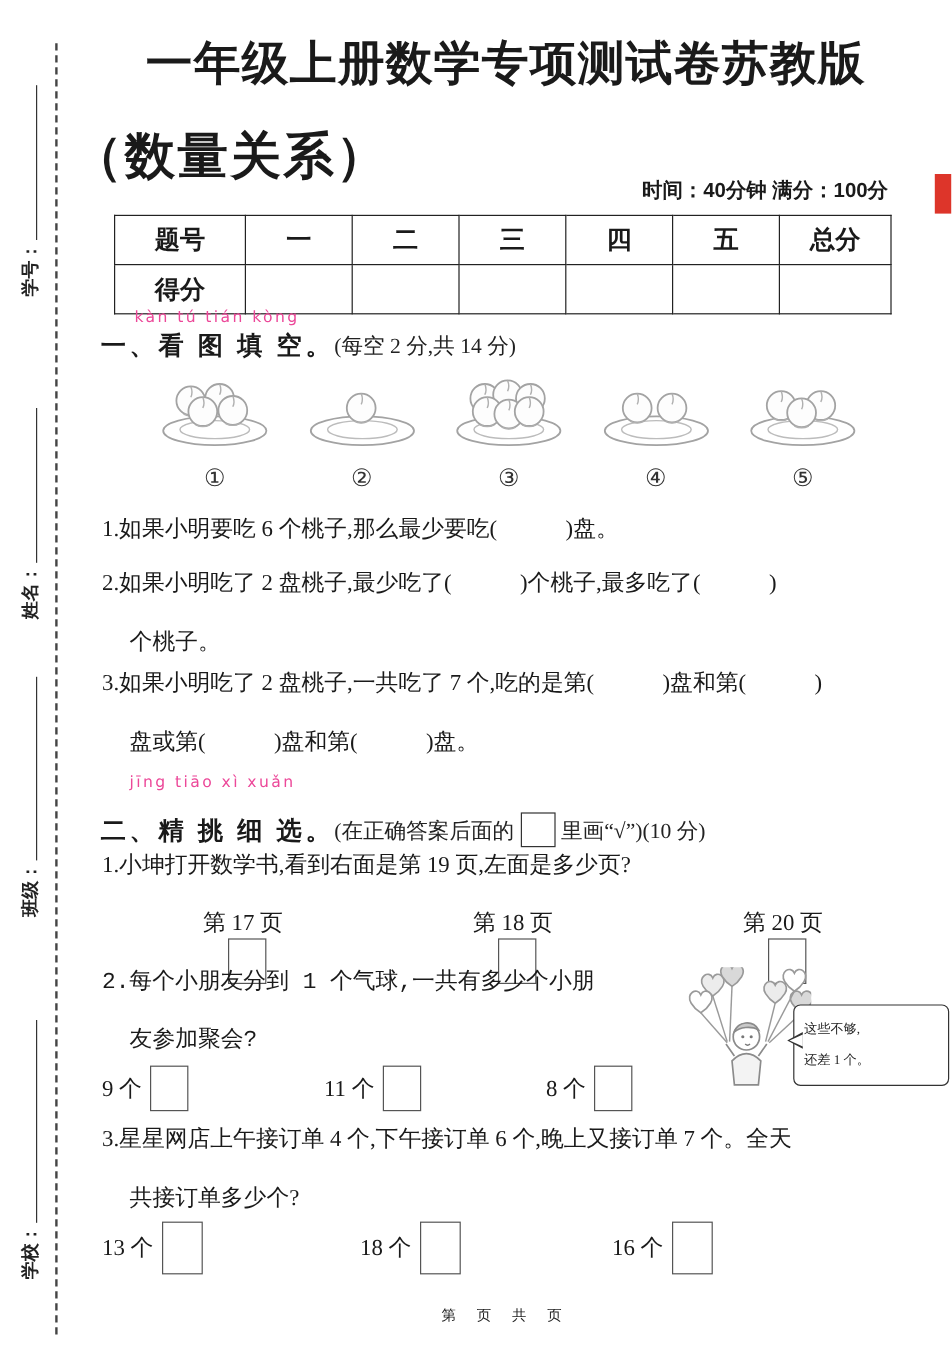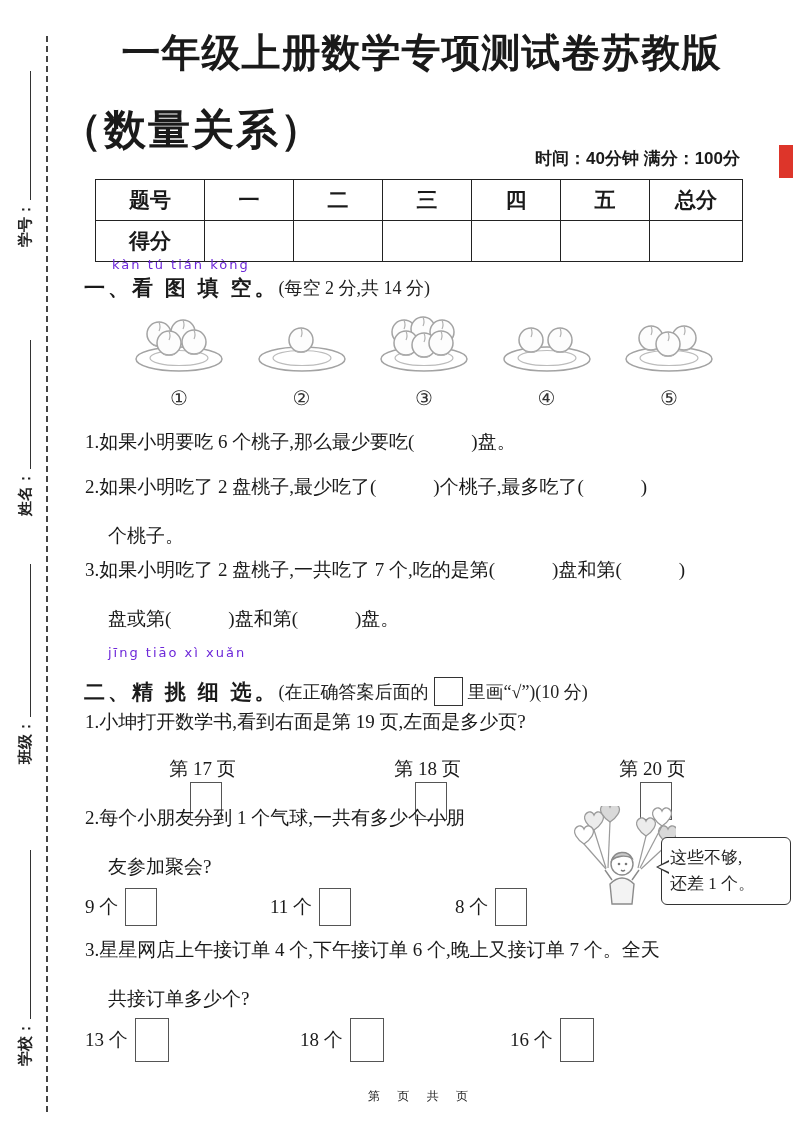--- a/index.html
+++ b/index.html
@@ -19,53 +19,53 @@
   .meta{position:absolute;top:147px;right:53px;font-size:17px;font-weight:600;}
   .red-marker{position:absolute;top:145px;right:0;width:14px;height:33px;}
   
   table.score{position:absolute;left:95px;top:179px;border-collapse:collapse;}
   table.score td{border:1.6px solid #222;text-align:center;font-size:21px;font-weight:bold;
                  height:40px;padding:0;}
   table.score td.c0{width:108px;}
   table.score td.cn{width:88px;}
   table.score td.cl{width:92px;}
   
-  .pinyin{position:absolute;font-size:13px;color:#6d28d9;letter-spacing:2px;
+  .pinyin{position:absolute;font-size:13px;color:#ec4899;letter-spacing:2px;
           font-family:"DejaVu Sans",sans-serif;}
   .sec-head{position:absolute;display:flex;align-items:center;white-space:nowrap;}
   .sec-head .h-bold{font-size:21px;font-weight:bold;letter-spacing:3px;}
   .sec-head .h-note{font-size:18px;font-family:"Liberation Serif",serif;color:#222;}
   .inline-box{display:inline-block;width:27px;height:27px;border:1.5px solid #333;
               margin:0 5px;vertical-align:middle;background:#fff;}
   
   .plates{position:absolute;left:128px;top:312px;width:592px;display:flex;justify-content:space-between;}
   .plate{width:102px;text-align:center;}
   .plate svg{display:block;margin:0 auto;}
   .plate .p-num{font-size:20px;color:#333;margin-top:10px;font-family:"Liberation Serif",serif;}
   
   .q-block{position:absolute;left:85px;right:20px;font-family:"Liberation Serif",serif;
            font-size:19px;color:#1a1a1a;}
   .q-line{line-height:20px;white-space:pre-wrap;}
   .q-line + .q-line{margin-top:29px;padding-left:23px;}
-  .narrow{right:215px;}
+  .narrow{right:215px;font-family:Liberation Mono, monospace;}
   
   .opt-row{position:absolute;left:85px;display:flex;align-items:center;
            font-family:"Liberation Serif",serif;font-size:19px;}
   .opt{display:flex;align-items:center;}
   .ans-box{display:inline-block;width:30px;height:36px;border:1.2px solid #555;
            margin-left:7px;background:#fff;}
   .row-a .opt{width:235px;flex-direction:column;} .row-a .opt:nth-child(2){width:215px;}
   .row-b .opt{width:185px;} .row-b .opt:nth-child(2){width:185px;}
   .row-c .opt{width:215px;} .row-c .opt:nth-child(2){width:210px;}
   .row-c .ans-box{height:42px;width:32px;}
   
   .kid-illu{position:absolute;left:572px;top:806px;}
   .bubble{position:absolute;left:661px;top:837px;width:112px;border:1.6px solid #333;
           border-radius:6px;background:#fff;padding:7px 8px;font-family:"Liberation Serif",serif;
-          font-size:17px;line-height:26px;color:#222;}
+          font-size:11px;line-height:26px;color:#222;}
   .bubble:before{content:"";position:absolute;left:-13px;top:22px;border:7px solid transparent;
                  border-right:13px solid #333;}
   .bubble:after{content:"";position:absolute;left:-9px;top:24px;border:5px solid transparent;
                 border-right:11px solid #fff;}
   
   .footer{position:absolute;left:60px;right:10px;top:1088px;text-align:center;
           font-size:12px;letter-spacing:7px;color:#222;}
 </style>
 </head>
 <body>

